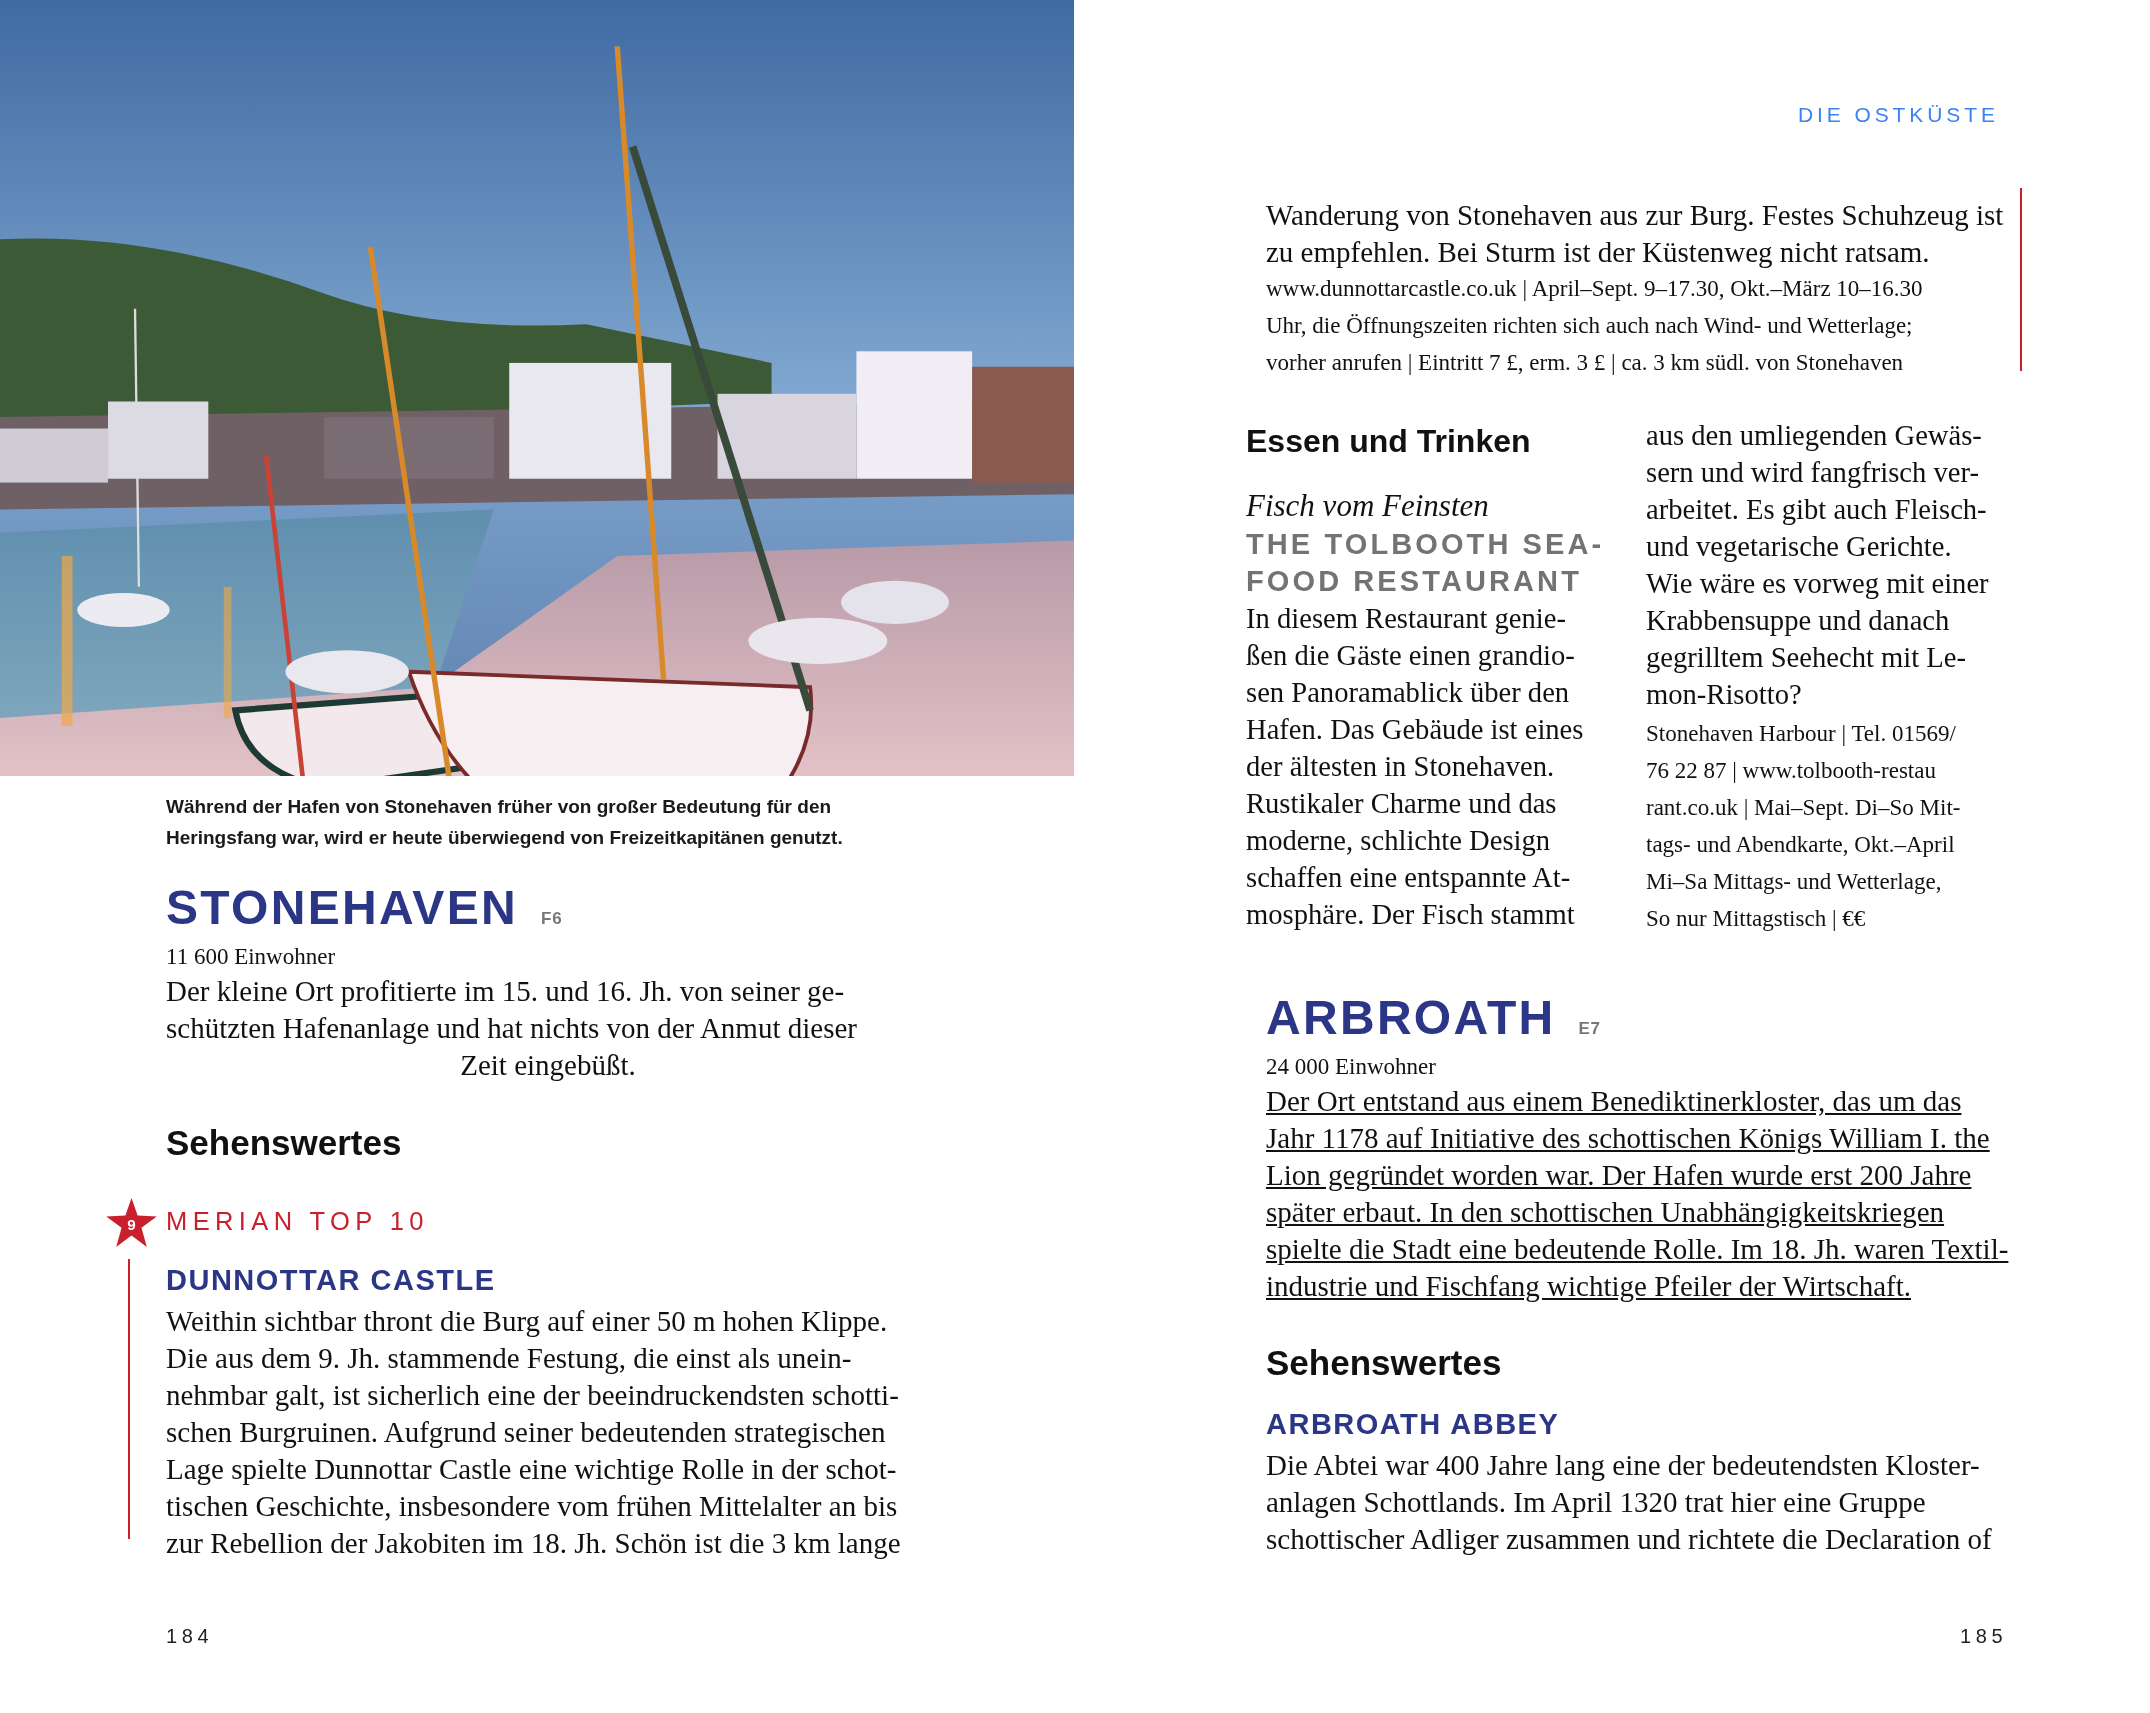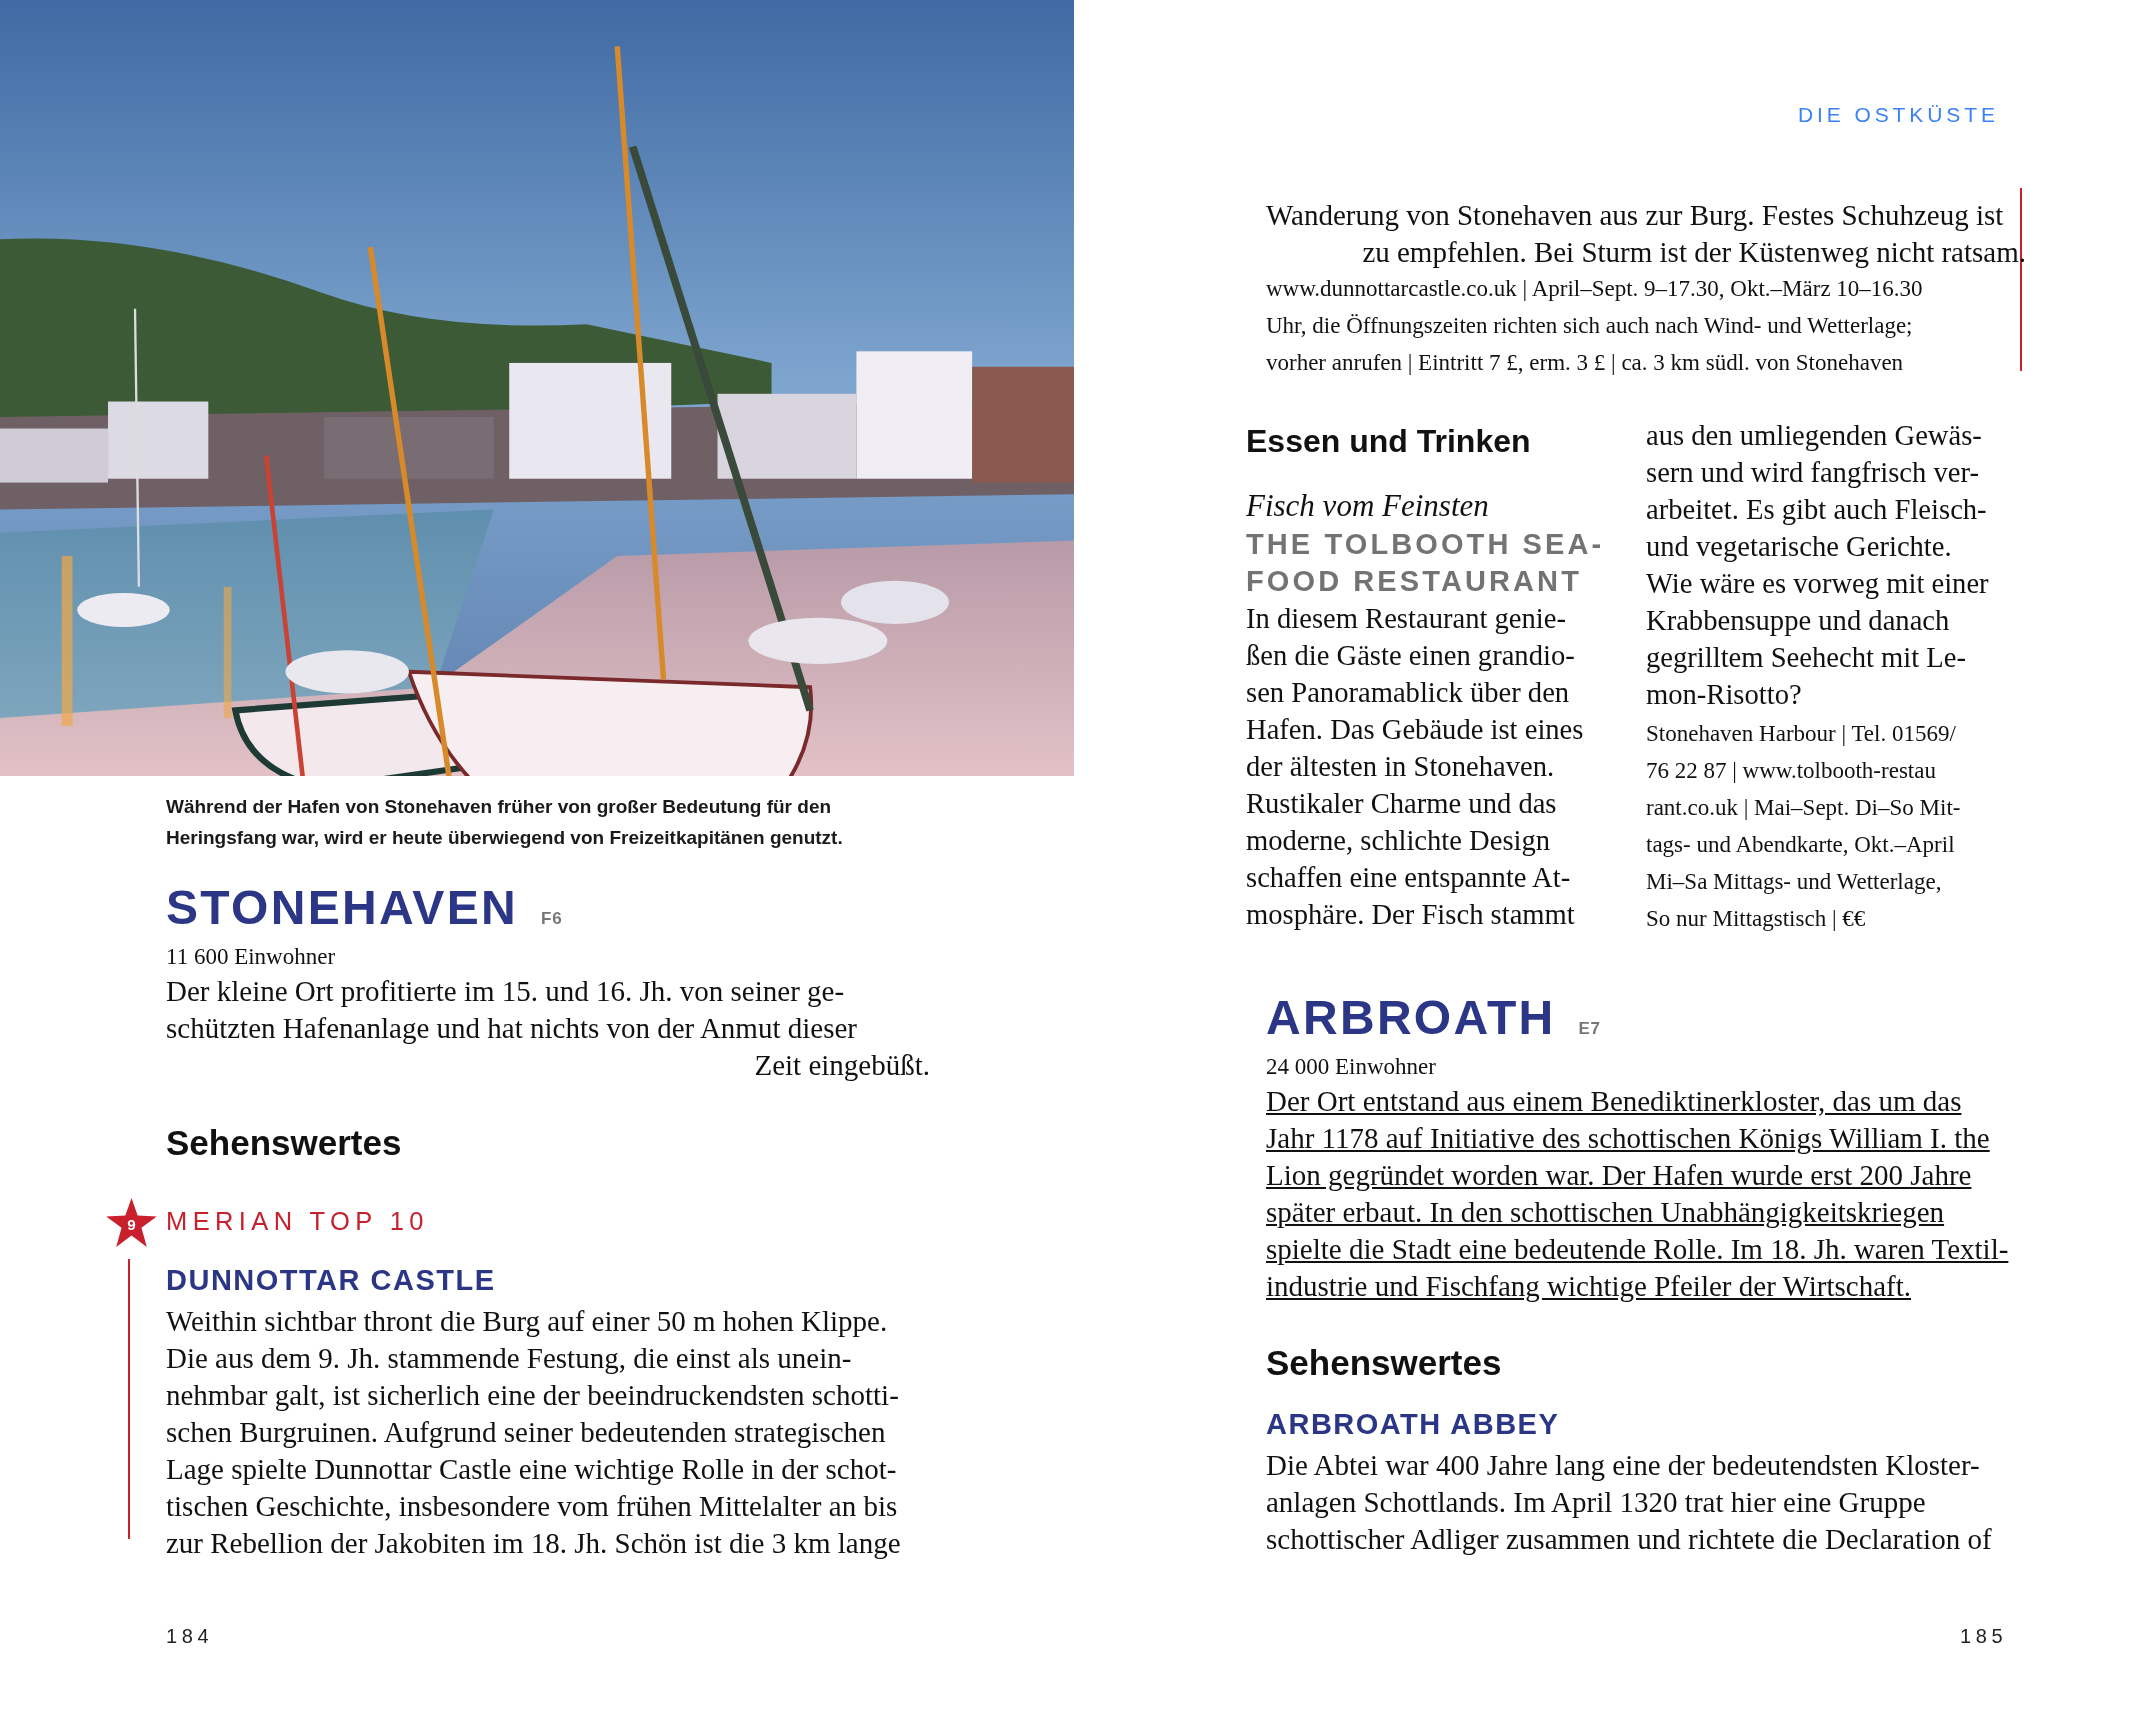--- a/index.html
+++ b/index.html
@@ -110,21 +110,21 @@
 <div class="abs running-head sans">DIE OSTKÜSTE</div>
 <div class="abs red-rule-right"></div>
 
 <div class="abs left-col sans" style="top:880px;">
   <span class="place-title">STONEHAVEN</span><span class="grid-ref">F6</span>
 </div>
 <div class="abs left-col small-text" style="top:938px;">11 600 Einwohner</div>
 <div class="abs left-col body-text" style="top:973px;">
   <div>Der kleine Ort profitierte im 15. und 16. Jh. von seiner ge-</div>
   <div>schützten Hafenanlage und hat nichts von der Anmut dieser</div>
-  <div style="text-align:right">Zeit eingebüßt.</div>
+  <div style="text-align:center">Zeit eingebüßt.</div>
 </div>
 
 <div class="abs left-col section-heading sans" style="top:1123px;">Sehenswertes</div>
 
 <svg class="abs star" viewBox="0 0 66 64">
   <polygon points="33,0 41,23 66,24 46,39 53,64 33,49 13,64 20,39 0,24 25,23" fill="#c8202c"></polygon>
   <text x="33" y="42" text-anchor="middle" font-family="Liberation Sans, sans-serif" font-weight="bold" font-size="20" fill="#ffffff">9</text>
 </svg>
 <div class="abs left-col merian sans" style="top:1207px;">MERIAN TOP 10</div>
 <div class="abs red-rule-left"></div>
@@ -137,21 +137,21 @@
   <div>schen Burgruinen. Aufgrund seiner bedeutenden strategischen</div>
   <div>Lage spielte Dunnottar Castle eine wichtige Rolle in der schot-</div>
   <div>tischen Geschichte, insbesondere vom frühen Mittelalter an bis</div>
   <div>zur Rebellion der Jakobiten im 18. Jh. Schön ist die 3 km lange</div>
 </div>
 
 <div class="abs page-num sans" style="left:166px;">184</div>
 
 <div class="abs right-col body-text" style="top:197px;">
   <div>Wanderung von Stonehaven aus zur Burg. Festes Schuhzeug ist</div>
-  <div style="text-align:right">zu empfehlen. Bei Sturm ist der Küstenweg nicht ratsam.</div>
+  <div style="text-align:left">zu empfehlen. Bei Sturm ist der Küstenweg nicht ratsam.</div>
 </div>
 <div class="abs right-col small-text" style="top:270px;">
   <div>www.dunnottarcastle.co.uk | April–Sept. 9–17.30, Okt.–März 10–16.30</div>
   <div>Uhr, die Öffnungszeiten richten sich auch nach Wind- und Wetterlage;</div>
   <div>vorher anrufen | Eintritt 7 £, erm. 3 £ | ca. 3 km südl. von Stonehaven</div>
 </div>
 
 <div class="abs sans" style="left:1246px; top:423px; font-size:32px; font-weight:bold;">Essen und Trinken</div>
 <div class="abs italic" style="left:1246px; top:488px; font-size:31px;">Fisch vom Feinsten</div>
 <div class="abs sans" style="left:1246px; top:526px; font-size:29px; font-weight:bold; color:#737373; letter-spacing:3.1px; line-height:37px;">

